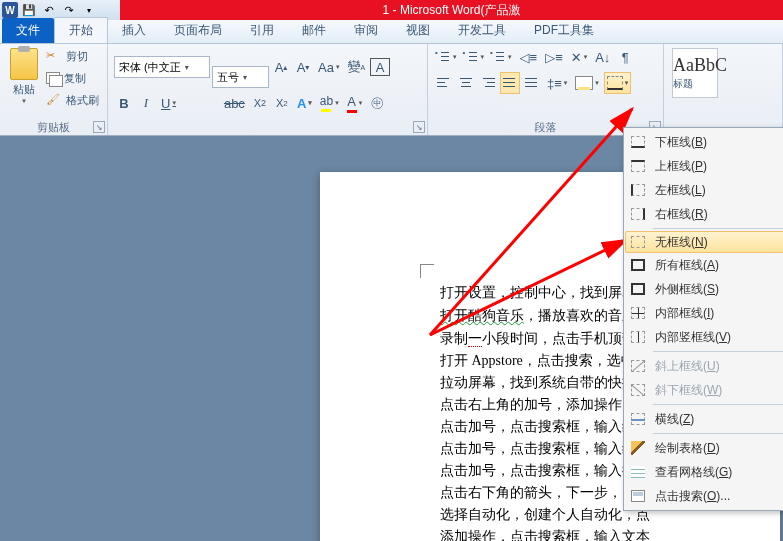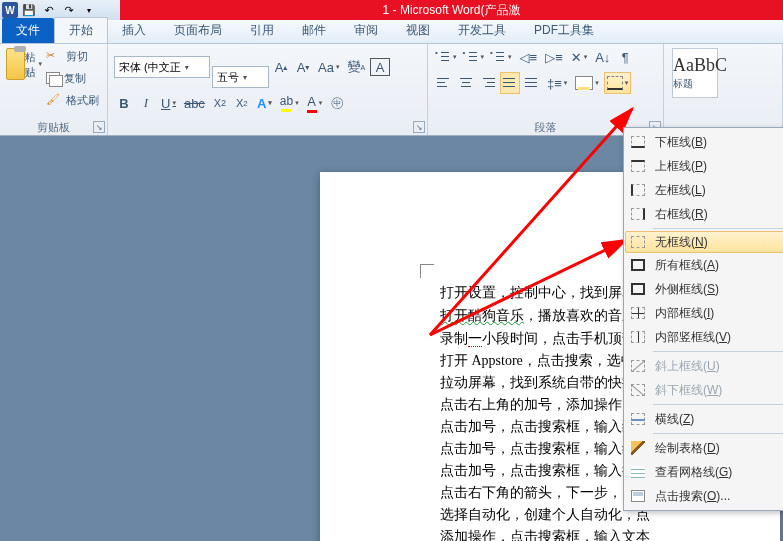--- a/index.html
+++ b/index.html
@@ -19,21 +19,21 @@
 .tab.active { background: #f3f6fa; border: 1px solid #b5c6d6; border-bottom: none; border-radius: 2px 2px 0 0; }
 
 
 .ribbon { height: 92px; background: linear-gradient(#f3f6fa, #e9eef5); display: flex; border-bottom: 1px solid #a0b0c0; }
 .group { border-right: 1px solid #c4d0de; padding: 2px 6px 0 6px; display: flex; flex-direction: column; position: relative; }
 .group-label { font-size: 11px; color: #5a6f85; text-align: center; height: 16px; line-height: 16px; }
 .group-body { flex: 1; display: flex; align-items: flex-start; }
 
 
 .clip-body { display: flex; gap: 4px; }
-.paste-btn { display: flex; flex-direction: row; align-items: center; width: 36px; padding-top: 2px; }
+.paste-btn { display: flex; flex-direction: column; align-items: center; width: 36px; padding-top: 2px; }
 .paste-icon { width: 28px; height: 32px; background: linear-gradient(#fce28a, #f5c445); border: 1px solid #c9a227; border-radius: 2px; position: relative; }
 .paste-icon::before { content: ""; position: absolute; top: -3px; left: 7px; width: 12px; height: 6px; background: #b0b0b0; border-radius: 2px; }
 .paste-label { font-size: 11px; color: #3b5875; margin-top: 2px; }
 .clip-side { display: flex; flex-direction: column; gap: 2px; font-size: 11px; color: #3b5875; }
 .clip-side div { display: flex; align-items: center; gap: 4px; height: 20px; }
 .mini-icon { width: 16px; height: 14px; display: inline-block; }
 .scissors { color: #d08020; }
 .copy-ico { width: 14px; height: 12px; border: 1px solid #888; background: #fff; position: relative; }
 .copy-ico::after { content: ""; position: absolute; left: 2px; top: 2px; width: 12px; height: 10px; border: 1px solid #888; background: #fff; }
 .brush { color: #d08020; }
@@ -45,21 +45,21 @@
 .combo .dd { margin-left: 4px; color: #555; font-size: 8px; }
 .font-name { width: 96px; }
 .font-size { width: 57px; margin-top: 20px; }
 .btn { min-width: 20px; height: 22px; display: flex; align-items: center; justify-content: center; font-size: 13px; color: #3b5875; border: 1px solid transparent; padding: 0 2px; }
 .btn.small { font-size: 11px; }
 .btn sup { font-size: 8px; }
 .btn .dd { font-size: 7px; margin-left: 2px; color: #555; }
 .bold { font-weight: bold; }
 .italic { font-style: italic; font-family: serif; }
 .underline { text-decoration: underline; }
-.strike { text-decoration: line-through; }
+.strike { text-decoration: line-through; margin-left: 40px; }
 .highlight-sw { width: 10px; height: 3px; background: #ffff00; display: block; margin-top: 1px; }
 .color-sw { width: 10px; height: 3px; background: #ff0000; display: block; margin-top: 1px; }
 
 
 .para-body { display: flex; flex-direction: column; gap: 4px; }
 .list-icon { width: 14px; height: 12px; position: relative; }
 .list-icon span { position: absolute; left: 4px; width: 8px; height: 1px; background: #3b5875; }
 .list-icon span:nth-child(1){top:1px} .list-icon span:nth-child(2){top:5px} .list-icon span:nth-child(3){top:9px}
 .list-icon::before { content: "•"; position: absolute; left: -2px; top: -3px; font-size: 8px; color: #3b5875; }
 .align-icon { width: 14px; height: 12px; position: relative; }

